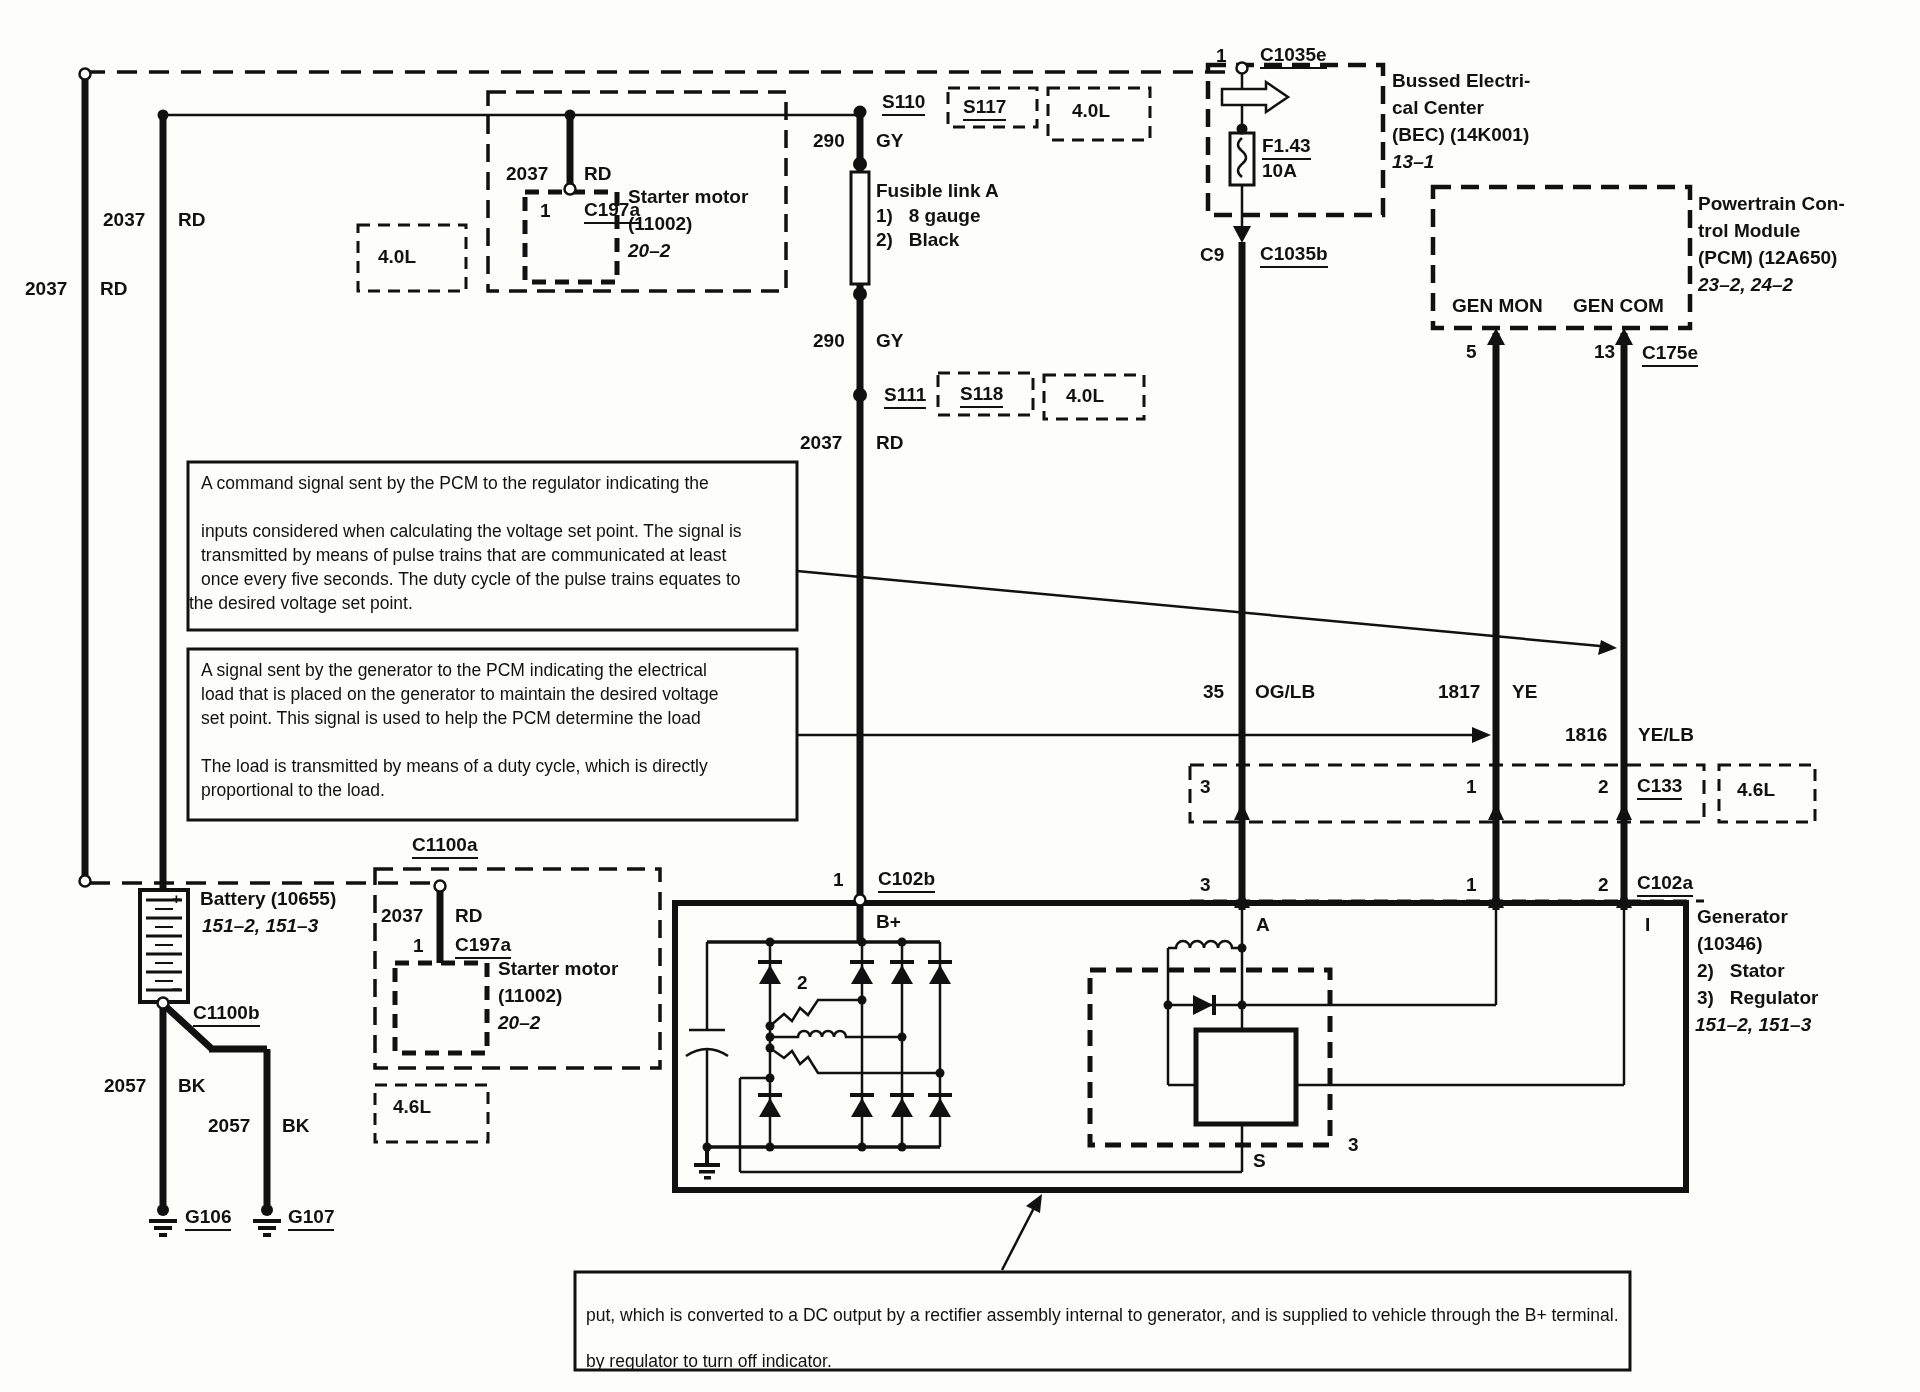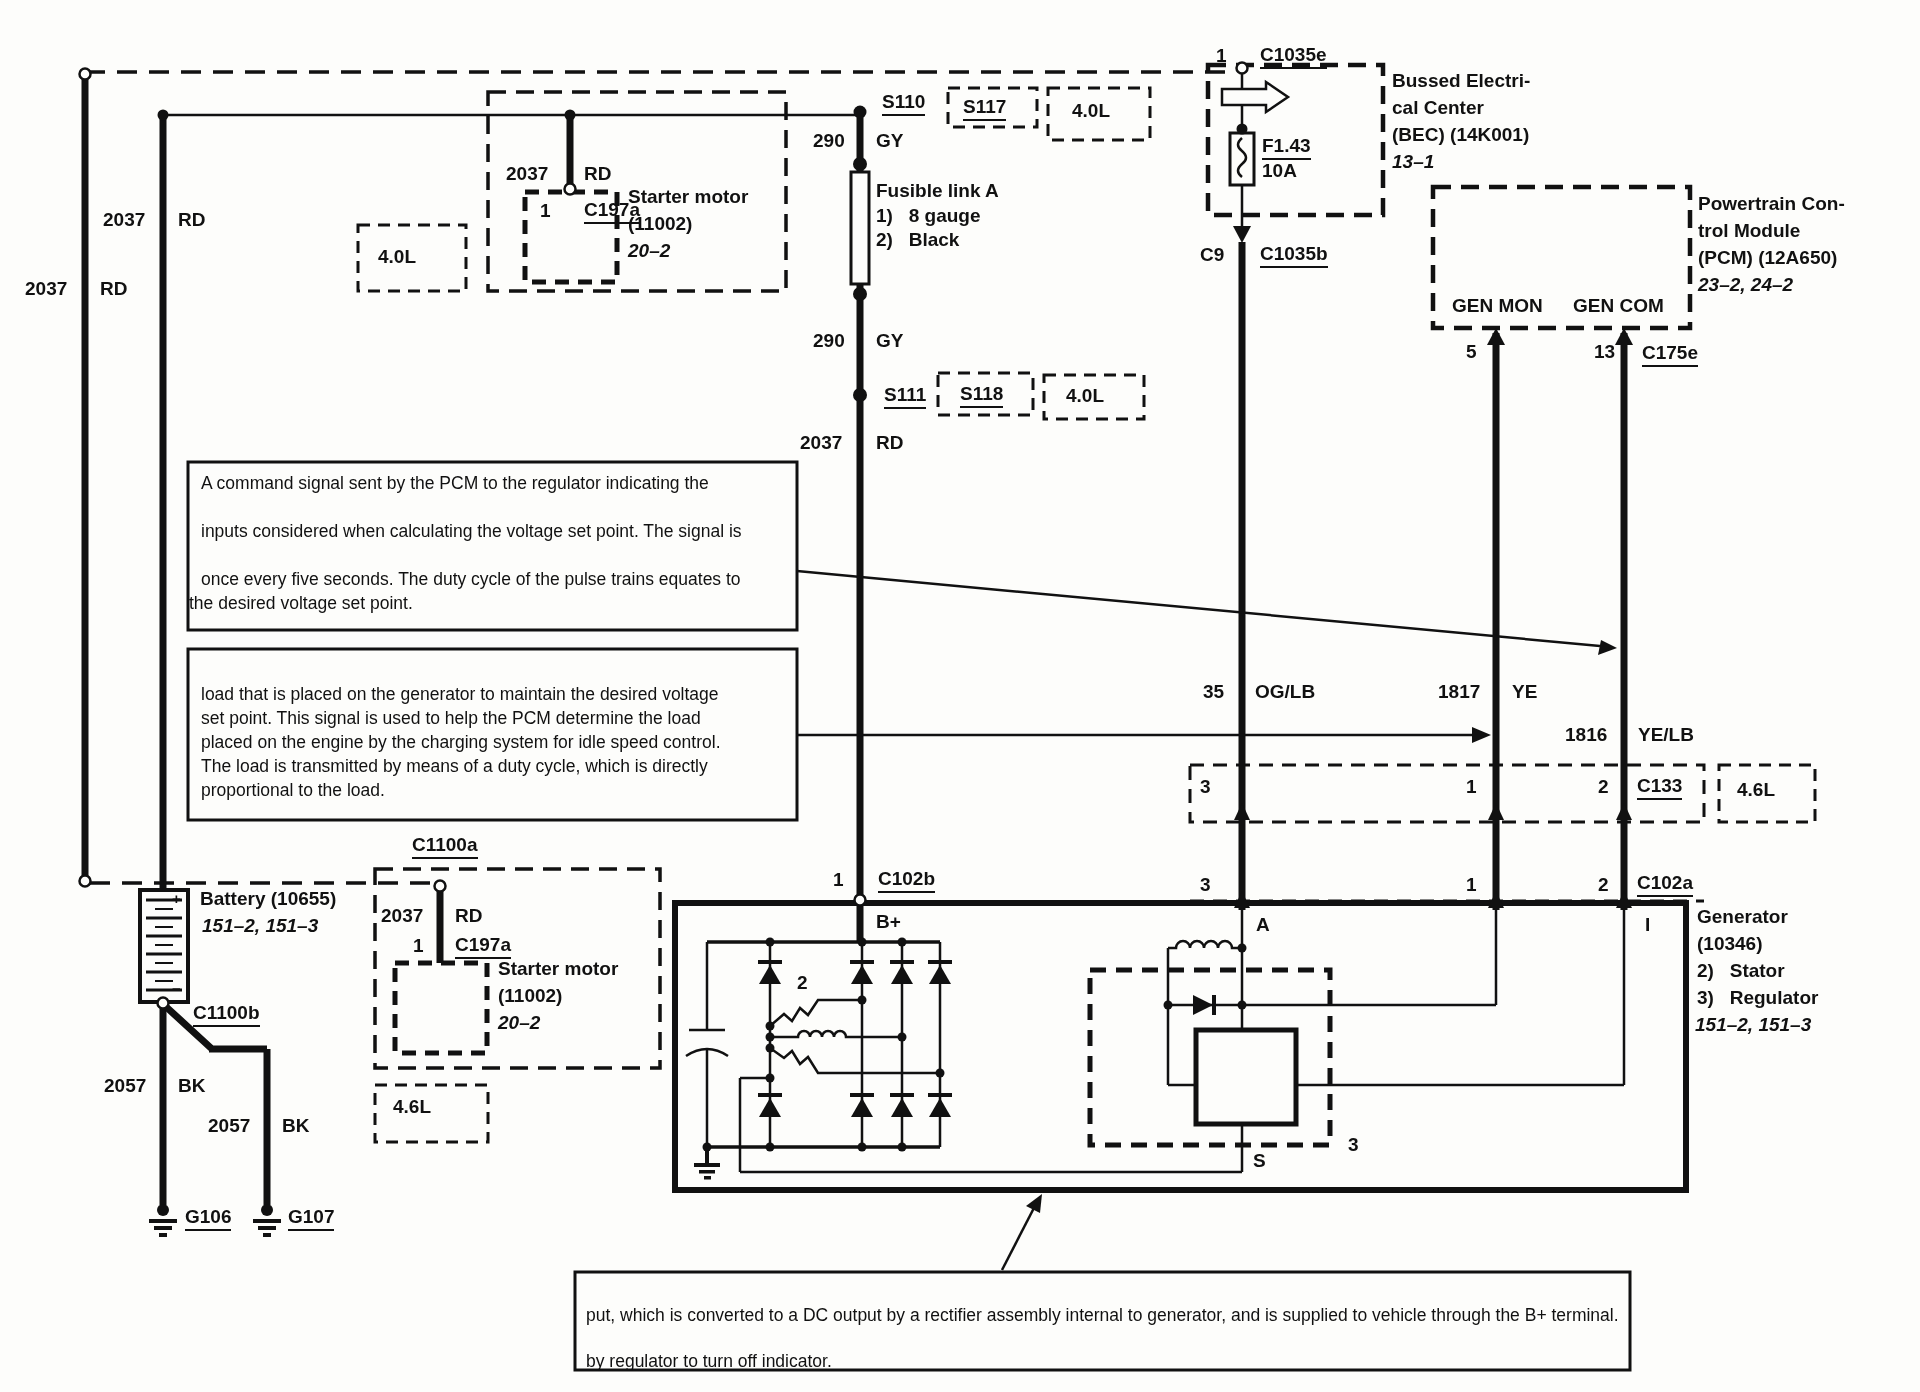--- a/index.html
+++ b/index.html
@@ -267,26 +267,27 @@
 <div class="lbl" style="left:1466px;top:341px">5</div>
 <div class="lbl" style="left:1594px;top:341px">13</div>
 <div class="lbl ul" style="left:1642px;top:342px">C175e</div>
 <div class="lbl bold" style="left:1698px;top:193px">Powertrain Con-</div>
 <div class="lbl bold" style="left:1698px;top:220px">trol Module</div>
 <div class="lbl bold" style="left:1698px;top:247px">(PCM) (12A650)</div>
 <div class="lbl it" style="left:1698px;top:274px">23–2, 24–2</div>
 
 <div class="para" style="left:201px;top:471px">A command signal sent by the PCM to the regulator indicating the</div>
 <div class="para" style="left:201px;top:519px">inputs considered when calculating the voltage set point. The signal is</div>
+<div class="para" style="left:201px;top:543px">transmitted by means of pulse trains that are communicated at least</div>
 <div class="para" style="left:201px;top:567px">once every five seconds. The duty cycle of the pulse trains equates to</div>
 <div class="para" style="left:189px;top:591px">the desired voltage set point.</div>
 
+<div class="para" style="left:201px;top:658px">A signal sent by the generator to the PCM indicating the electrical</div>
 <div class="para" style="left:201px;top:706px">set point. This signal is used to help the PCM determine the load</div>
 <div class="para" style="left:201px;top:682px">load that is placed on the generator to maintain the desired voltage</div>
-<div class="para" style="left:201px;top:730px">placed on the engine by the charging system for idle speed control.</div>
 <div class="para" style="left:201px;top:754px">The load is transmitted by means of a duty cycle, which is directly</div>
 <div class="para" style="left:201px;top:778px">proportional to the load.</div>
 
 <div class="lbl" style="left:1203px;top:681px">35</div>
 <div class="lbl" style="left:1255px;top:681px">OG/LB</div>
 <div class="lbl" style="left:1438px;top:681px">1817</div>
 <div class="lbl" style="left:1512px;top:681px">YE</div>
 <div class="lbl" style="left:1565px;top:724px">1816</div>
 <div class="lbl" style="left:1638px;top:724px">YE/LB</div>
 

